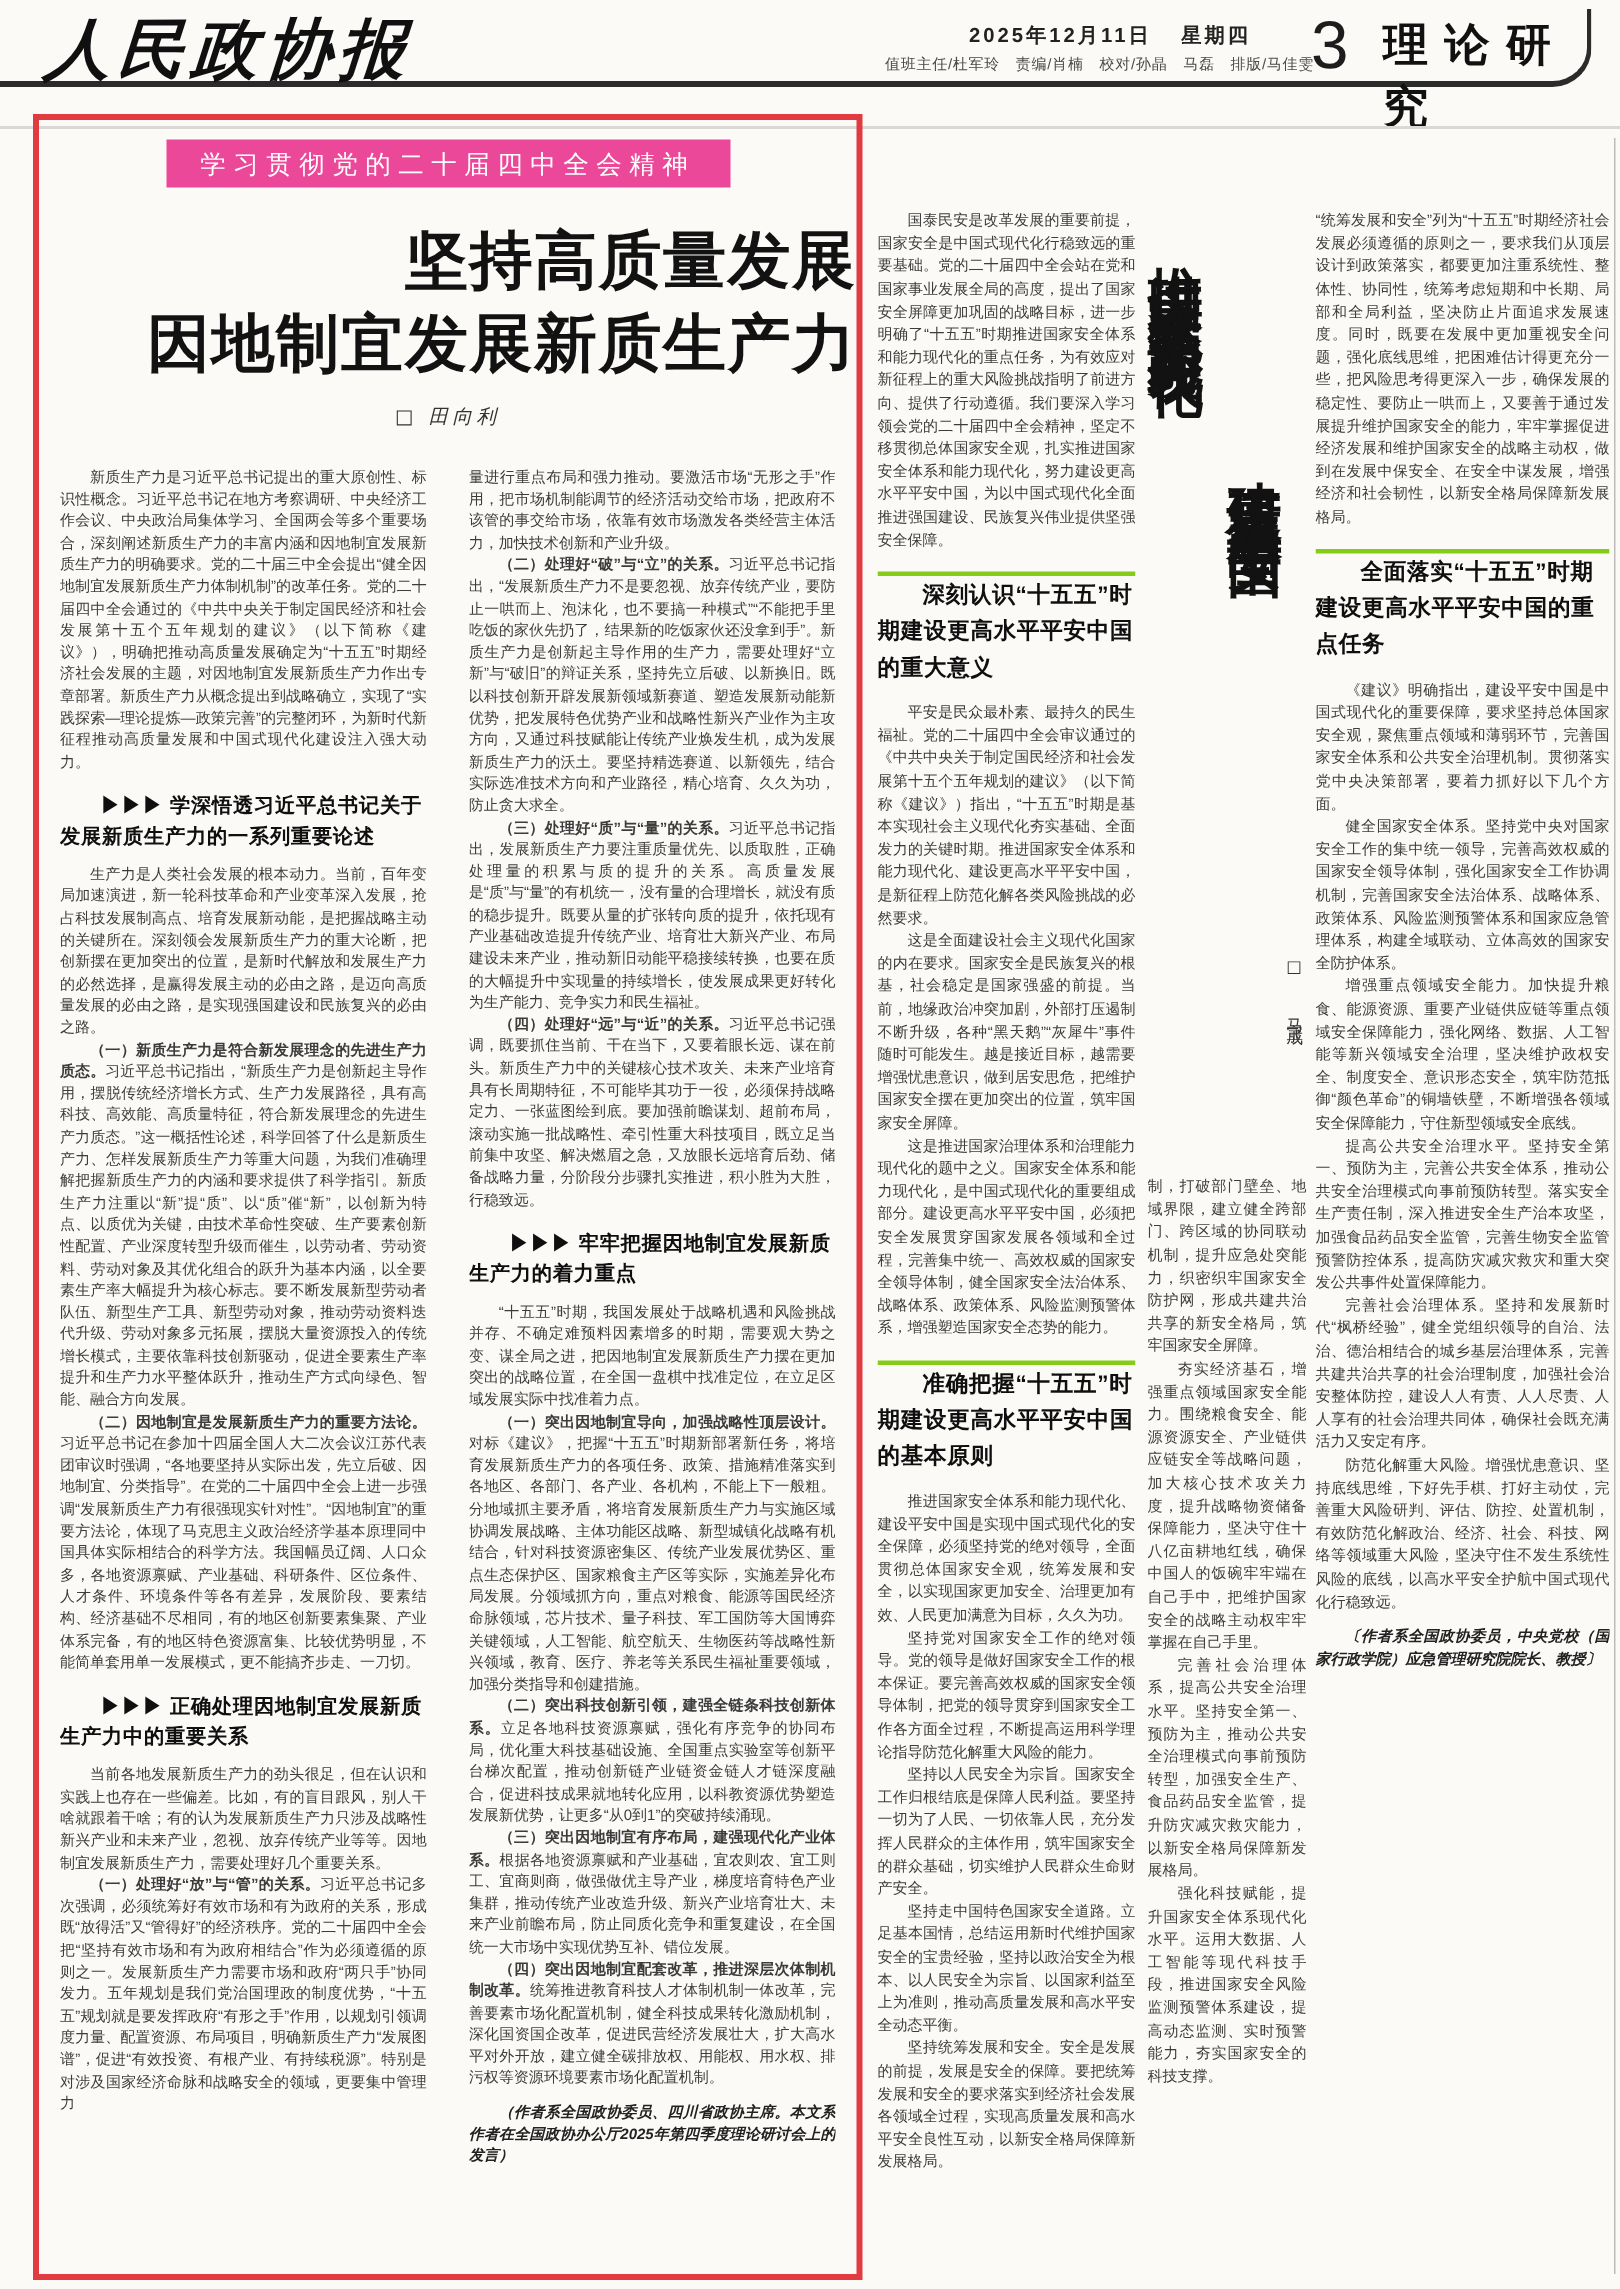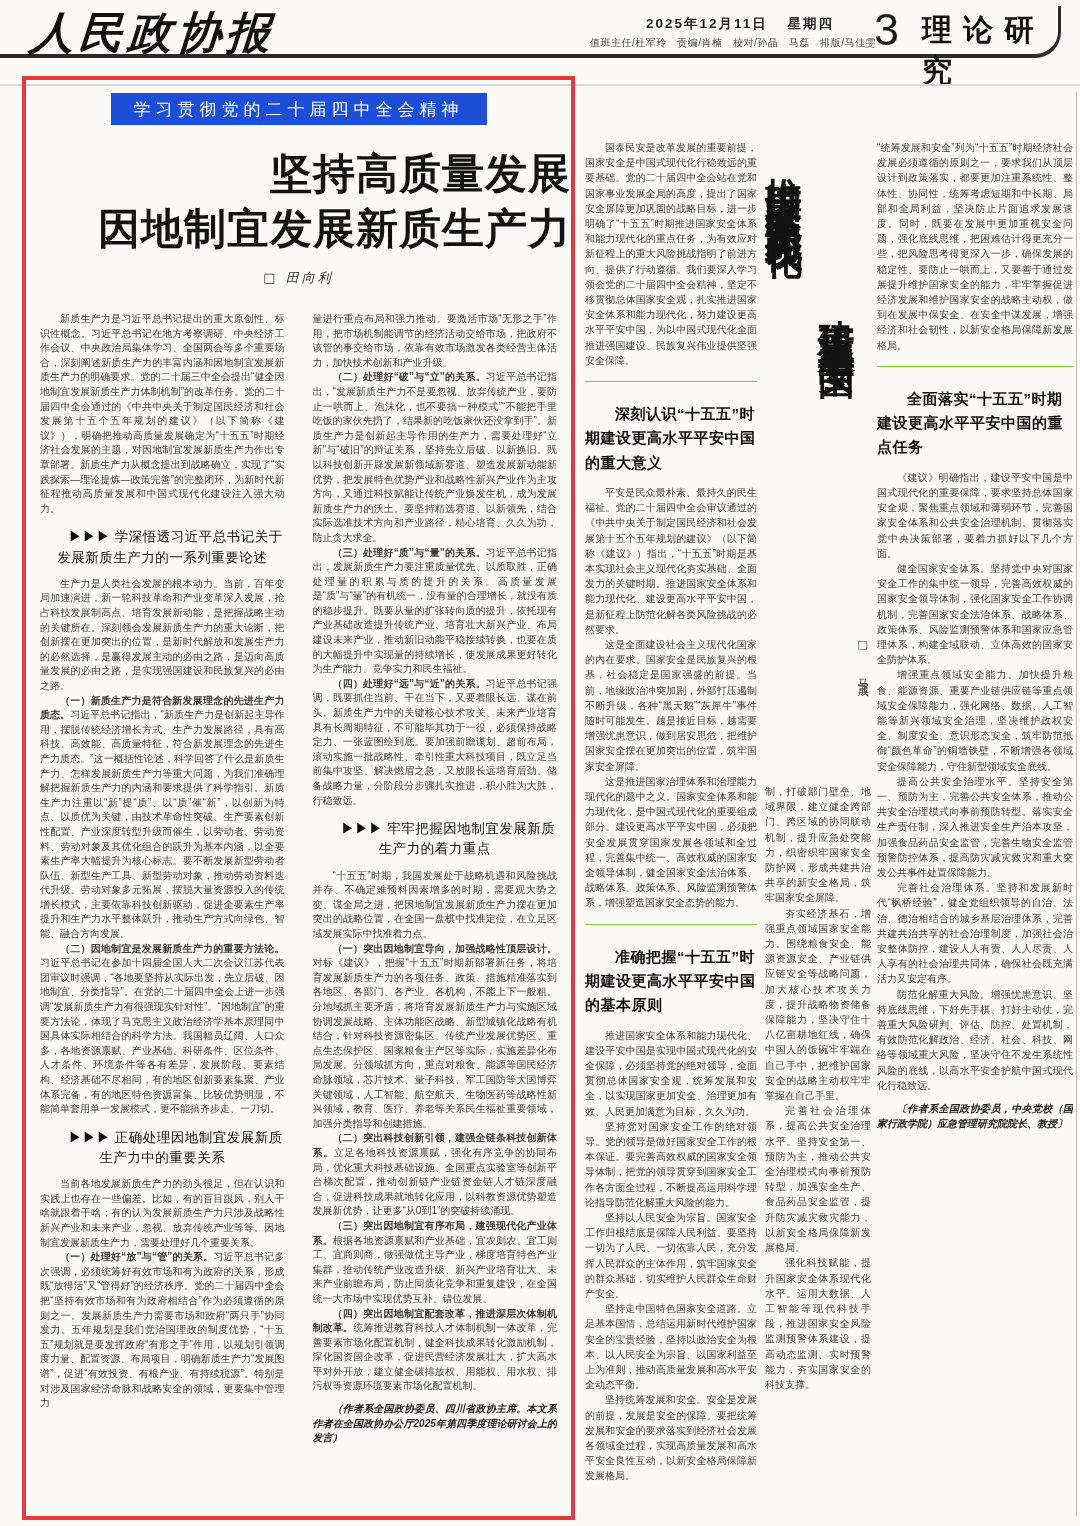--- a/index.html
+++ b/index.html
@@ -16,42 +16,42 @@
             font-size:13.5px;font-weight:bold;letter-spacing:2px;color:#222;}
   .credits{position:absolute;left:583px;top:36px;width:300px;font-size:10px;color:#4a4a4a;letter-spacing:0.5px;text-align:center;}
   .page-no{position:absolute;left:874px;top:4px;font-size:45px;font-weight:500;color:#1d1d1d;}
   .section-title{position:absolute;left:922px;top:10px;font-size:30px;font-weight:bold;
             letter-spacing:11px;color:#111;}
   .content-top-rule{position:absolute;left:0;top:84px;width:1080px;height:2px;background:#d9d8d4;}
   .page-right-rule{position:absolute;left:1076px;top:92px;width:1px;height:1424px;background:#bdbcb8;}
   
   .red-box{position:absolute;left:22px;top:76px;width:545px;height:1436px;
            border:4px solid #e13a40;}
-  .kicker{margin:13px auto 0;width:376px;background:#1d4ed8;color:#fff;text-align:center;
+  .kicker{margin:13px auto 0;width:376px;background:#ec4899;color:#fff;text-align:center;
           font-size:17px;letter-spacing:5px;padding:5px 0 4px;font-weight:500;}
   .big-title{margin-top:22px;text-align:right;font-weight:900;font-size:42px;line-height:1.3;
           color:#121212;letter-spacing:1px;}
   .byline-left{margin-top:13px;text-align:center;font-size:13px;color:#333;
           font-family:"DejaVu Serif",serif;font-style:italic;letter-spacing:3px;}
   .cols-wrap{position:absolute;left:14px;right:14px;top:232px;bottom:12px;display:flex;gap:28px;overflow:hidden;}
   .col{flex:1;overflow:hidden;text-align:justify;font-size:10px;line-height:14.6px;color:#3c3c3c;}
   .blk-p{margin:0;text-indent:2em;}
   .blk-p.cont{text-indent:0;}
-  .left-cols .blk-h{font-size:13.5px;font-weight:normal;color:#0f0f0f;margin:11px 0 9px;
-          line-height:1.5;text-indent:2em;text-align:center;letter-spacing:0.5px;}
+  .left-cols .blk-h{font-size:13.5px;font-weight:bold;color:#0f0f0f;margin:11px 0 9px;
+          line-height:1.5;text-indent:2em;text-align:left;letter-spacing:0.5px;}
   .blk-note{font-weight:bold;text-indent:2em;margin-top:8px;color:#222;font-style:italic;}
   
   .right-article{position:absolute;left:585px;top:92px;width:490px;height:1424px;}
   .r-col{position:absolute;top:48px;height:1366px;overflow:hidden;text-align:justify;
          font-size:10px;line-height:15.2px;color:#3c3c3c;}
   .r-colA{left:0;width:172px;}
   .r-colB{left:180px;width:106px;}
   .r-colC{left:292px;width:196px;}
   .r-col .blk-h{font-size:15px;font-weight:bold;color:#0f0f0f;line-height:1.62;
-         border-top:1px solid #84cc16;padding-top:20px;margin:13px 0 10px;
+         border-top:3px solid #84cc16;padding-top:1px;margin:13px 0 10px;
          text-indent:2em;text-align:left;letter-spacing:0.5px;}
   .v-title-block{position:relative;height:632px;}
   .v-line{position:absolute;writing-mode:vertical-rl;text-orientation:upright;
          font-weight:900;font-size:37px;color:#121212;letter-spacing:5px;line-height:1;}
   .v-line.main{left:0;top:8px;}
   .v-line.sub{left:53px;top:150px;}
   .v-byline{position:absolute;left:90px;top:498px;writing-mode:vertical-rl;text-orientation:upright;
          font-size:11px;letter-spacing:3px;color:#333;font-family:"DejaVu Serif",serif;}
   .colB-text{position:absolute;top:644px;bottom:0;left:0;right:0;overflow:hidden;
          text-align:justify;font-size:10px;line-height:15.2px;}

